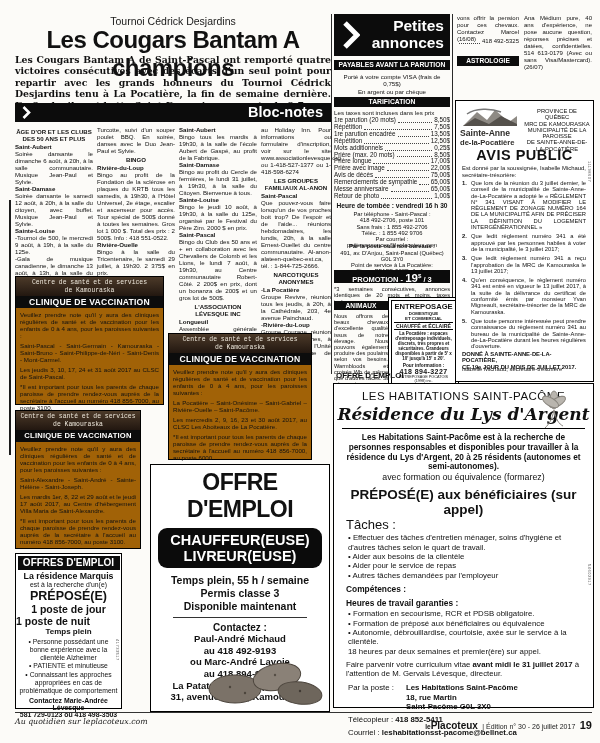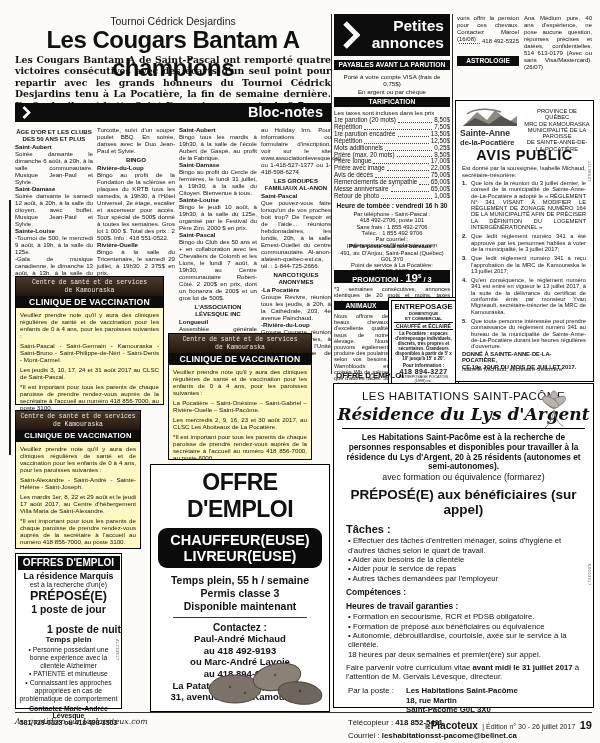--- a/index.html
+++ b/index.html
@@ -7,21 +7,21 @@
         font-family:"Liberation Sans",sans-serif;color:#111;}
   .abs{position:absolute;}
   .bar{background:#0c0c0c;color:#fff;font-weight:700;text-align:center;}
   .chevsvg{display:block;}
   
   .bn{font-size:6.1px;line-height:7px;}
   .bn .it-h{font-weight:700;text-align:center;margin:2px 0 1px;}
   .bn .it-s{font-weight:700;}
   .bn .it-p{text-align:justify;}
   
-  .clinic{border:1px solid #000;background:#fef9c3;}
+  .clinic{border:1px solid #000;background:#a16207;}
   .clinic .chead{background:linear-gradient(#4c3a29,#221710);color:#ece6da;
      font-family:"Liberation Mono",monospace;font-size:6.4px;line-height:7.6px;
      text-align:center;padding:2px 1px;}
   .clinic .cbar{background:#0c0c0c;color:#fff;font-weight:700;text-align:center;
      font-size:8.6px;line-height:12px;letter-spacing:.2px;}
   .clinic .cbody{padding:3px 4px;}
   .clinic .cbody .it-p{font-size:6.2px;line-height:7px;text-align:justify;margin-bottom:3px;}
   .pay-line{text-align:center;font-size:6.2px;line-height:7.4px;}
   .price-row{display:flex;align-items:flex-end;font-size:6.3px;line-height:6.9px;}
   .price-row .pl{white-space:nowrap;}
@@ -144,21 +144,21 @@
         <div class="it-p">*Il est important pour tous les parents de chaque paroisse de prendre rendez-vous auprès de la secrétaire à l'accueil au numéro 418 856-7000, au poste 6000.</div>
       </div>
   </div>
 
   <div class="abs" style="left:15px;top:553px;width:105px;height:154px;border:1.5px solid #000;background:#fff;">
     <div class="bar" style="font-size:10px;line-height:14px;margin:1.5px;">OFFRES D'EMPLOI</div>
     <div style="text-align:center;font-weight:700;font-size:8.8px;margin-top:1px;">La résidence Marquis</div>
     <div style="text-align:center;font-size:6.8px;">est à la recherche d'un(e)</div>
     <div style="text-align:center;font-weight:700;font-size:12.5px;margin-top:1px;">PRÉPOSÉ(E)</div>
     <div style="text-align:center;font-weight:700;font-size:10.5px;">1 poste de jour</div>
-    <div style="text-align:right;font-weight:700;font-size:10.5px;margin-top:8px;">1 poste de nuit</div>
+    <div style="text-align:left;font-weight:700;font-size:10.5px;">1 poste de nuit</div>
     <div style="text-align:center;font-weight:700;font-size:8px;margin-bottom:2px;">Temps plein</div>
     <div style="padding:0 3px;">
         <div class="mq-bullet">• Personne possédant une bonne expérience avec la clientèle Alzheimer</div>
         <div class="mq-bullet">• PATIENTE et minutieuse</div>
         <div class="mq-bullet">• Connaissant les approches appropriées en cas de problématique de comportement</div>
       </div>
     <div style="text-align:center;font-weight:700;font-size:6.9px;margin-top:2px;">Contactez Marie-Andrée Lévesque</div>
     <div style="text-align:center;font-weight:700;font-size:6.9px;">581 729-0123 ou 418 498-3503</div>
     <div class="abs vertid" style="right:1px;top:85px;">41733517</div>
   </div>
@@ -388,21 +388,21 @@
           <ellipse cx="17" cy="10" rx="4" ry="9" transform="rotate(60 17 14)"></ellipse>
           <ellipse cx="17" cy="10" rx="4" ry="9" transform="rotate(-60 17 14)"></ellipse>
         </g>
         <path d="M17 20 C15 30 12 34 8 38 M17 20 C19 30 22 34 26 36" stroke="#8a867f" fill="none"></path>
       </svg>
     </span>
     <div style="border-top:1px solid #000;margin:4px 8px;"></div>
     <div style="text-align:center;font-weight:700;font-size:8.3px;line-height:9.8px;padding:0 10px;">Les Habitations Saint-Pacôme est à la recherche de personnes responsables et disponibles pour travailler à la résidence du Lys d'Argent, 20 à 25 résidents (autonomes et semi-autonomes).</div>
     <div style="text-align:center;font-size:8.8px;">avec formation ou équivalence (formarez)</div>
     <div style="text-align:center;font-weight:900;font-size:13.5px;margin-top:5px;">PRÉPOSÉ(E) aux bénéficiaires (sur appel)</div>
-    <div style="font-weight:700;font-size:11px;margin:6px 0 1px 12px;">Tâches :</div>
+    <div style="font-weight:400;font-size:13px;margin:0 0 1px 12px;">Tâches :</div>
     <div style="margin:0 10px 0 14px;">
         <div class="hb-bullet">• Effectuer des tâches d'entretien ménager, soins d'hygiène et d'autres tâches selon le quart de travail.</div>
         <div class="hb-bullet">• Aider aux besoins de la clientèle</div>
         <div class="hb-bullet">• Aider pour le service de repas</div>
         <div class="hb-bullet">• Autres tâches demandées par l'employeur</div>
       </div>
     <div style="font-weight:700;font-size:8.4px;margin:4px 0 1px 12px;">Compétences :</div>
     <div style="font-weight:700;font-size:8.4px;margin:4px 0 1px 12px;">Heures de travail garanties :</div>
     <div style="margin:0 10px 0 14px;">
         <div class="hb-bullet">• Formation en secourisme, RCR et PDSB obligatoire.</div>

